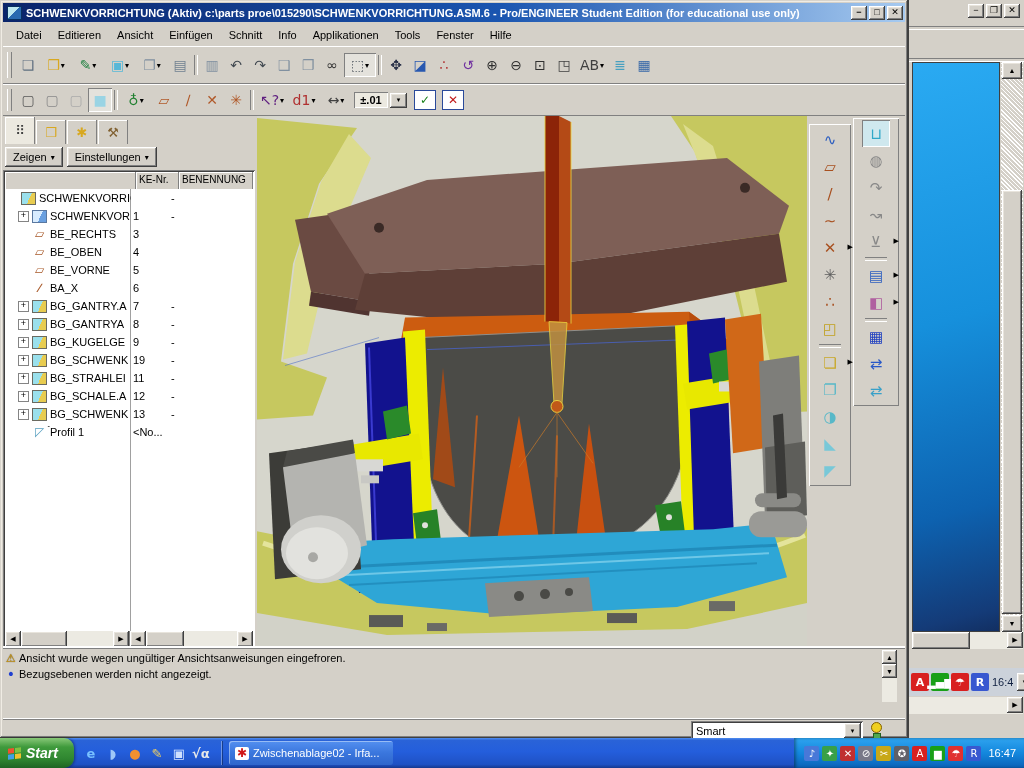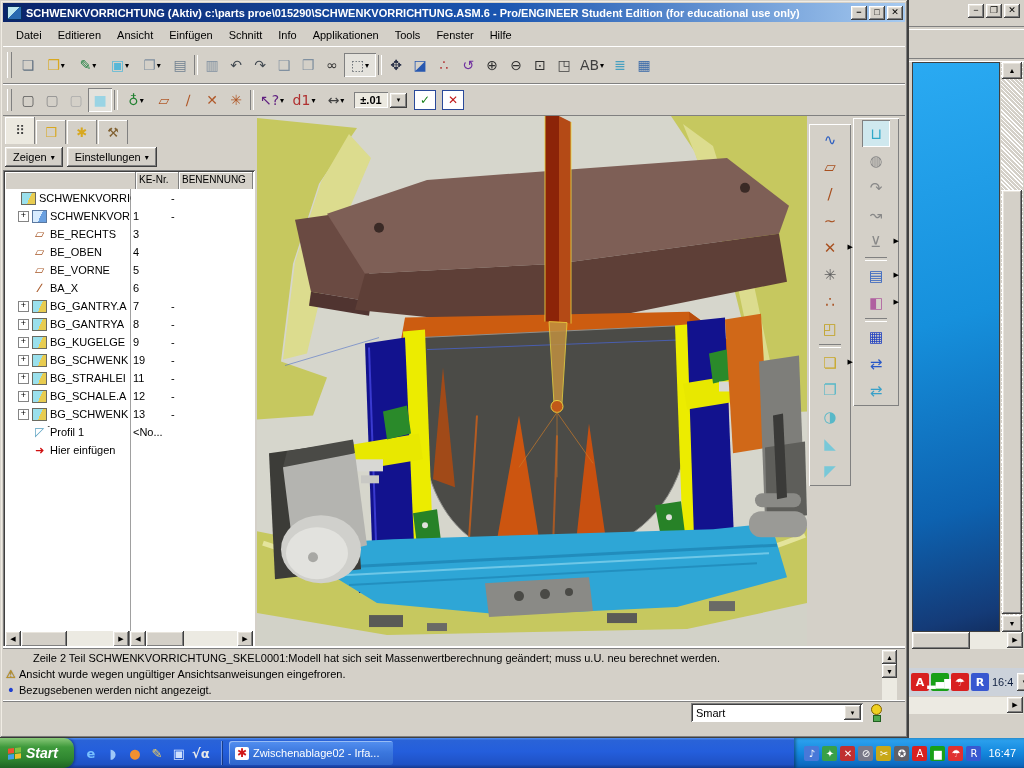--- a/index.html
+++ b/index.html
@@ -101,21 +101,21 @@
   #messages{position:absolute;left:3px;right:3px;bottom:26px;height:62px;background:#d4d0c8;
     box-shadow:inset 0 2px 0 #fff,inset 0 3px 0 #808080;padding-top:4px;}
   .msgline{display:flex;align-items:center;height:16px;overflow:hidden;white-space:nowrap;}
   .micon{width:16px;text-align:center;flex:none;font-size:11px;}
   .mi-none{width:30px;}
   .mi-warning{color:#e8a800;text-shadow:0 0 1px #000;}
   .mi-info{color:#2040d0;font-size:14px;}
   .msgscroll{position:absolute;right:8px;top:4px;width:15px;height:52px;background:#eceae2;}
   .msgscroll .sbtn{width:15px;height:14px;}
   
-  #filterbar{position:absolute;left:3px;right:3px;bottom:3px;height:35px;background:#d4d0c8;
+  #filterbar{position:absolute;left:3px;right:3px;bottom:3px;height:17px;background:#d4d0c8;
     box-shadow:inset 0 1px 0 #fff,inset 0 2px 0 #808080;}
   .fcombo{position:absolute;left:688px;top:3px;width:172px;height:19px;background:#fff;
     box-shadow:inset 1px 1px 0 #808080,inset -1px -1px 0 #fff,inset 2px 2px 0 #404040;display:flex;align-items:center;}
   .fcombo .cval{flex:1;padding-left:5px;}
   .cbtn{width:17px;height:15px;margin:2px;font-size:7px;display:flex;align-items:center;justify-content:center;flex:none;}
   .bulb{position:absolute;left:868px;top:4px;width:11px;height:16px;}
   .bulb::before{content:"";position:absolute;left:0;top:0;width:9px;height:9px;border-radius:50%;background:#f0d020;border:1px solid #806000;}
   .bulb::after{content:"";position:absolute;left:2px;top:11px;width:6px;height:5px;background:#50a850;border:1px solid #206020;}
 
   
@@ -538,29 +538,20 @@
             </div>
             <div class="trow lvl-1">
               <span class="tcell">
                 <span class="exp"></span>
                 <span class="ti ti-sketch"></span>
                 <span class="tlabel">Profil 1</span>
               </span>
               <span class="tke">&lt;No...</span>
               <span class="tben"></span>
             </div>
-            <div class="trow lvl-1">
-              <span class="tcell">
-                <span class="exp"></span>
-                <span class="ti ti-insert"></span>
-                <span class="tlabel">Hier einfügen</span>
-              </span>
-              <span class="tke"></span>
-              <span class="tben"></span>
-            </div>
         </div>
         <div class="tree-scrolls">
           <div class="hsc hsc1">
             <span class="sbtn bev">◀</span>
             <span class="strack">
                 <span class="sthumb bev"></span>
               </span>
             <span class="sbtn bev">▶</span>
           </div>
           <div class="hsc hsc2">
@@ -777,24 +768,20 @@
           <span class="ic g" style="color: rgb(40, 88, 200);">⇄</span>
 
         </span>
         <span class="rbtn">
           <span class="ic g" style="color: rgb(56, 160, 200);">⇄</span>
 
         </span>
     </div>
 
     <div id="messages">
-      <div class="msgline">
-          <span class="micon g mi-none"></span>
-          <span>Zeile 2 Teil SCHWENKVORRICHTUNG_SKEL0001:Modell hat sich seit Massenwertberechnung geändert; muss u.U. neu berechnet werden.</span>
-        </div>
         <div class="msgline">
           <span class="micon g mi-warning">⚠</span>
           <span>Ansicht wurde wegen ungültiger Ansichtsanweisungen eingefroren.</span>
         </div>
         <div class="msgline">
           <span class="micon g mi-info">•</span>
           <span>Bezugsebenen werden nicht angezeigt.</span>
         </div>
       <div class="msgscroll">
         <span class="sbtn bev">▲</span>

